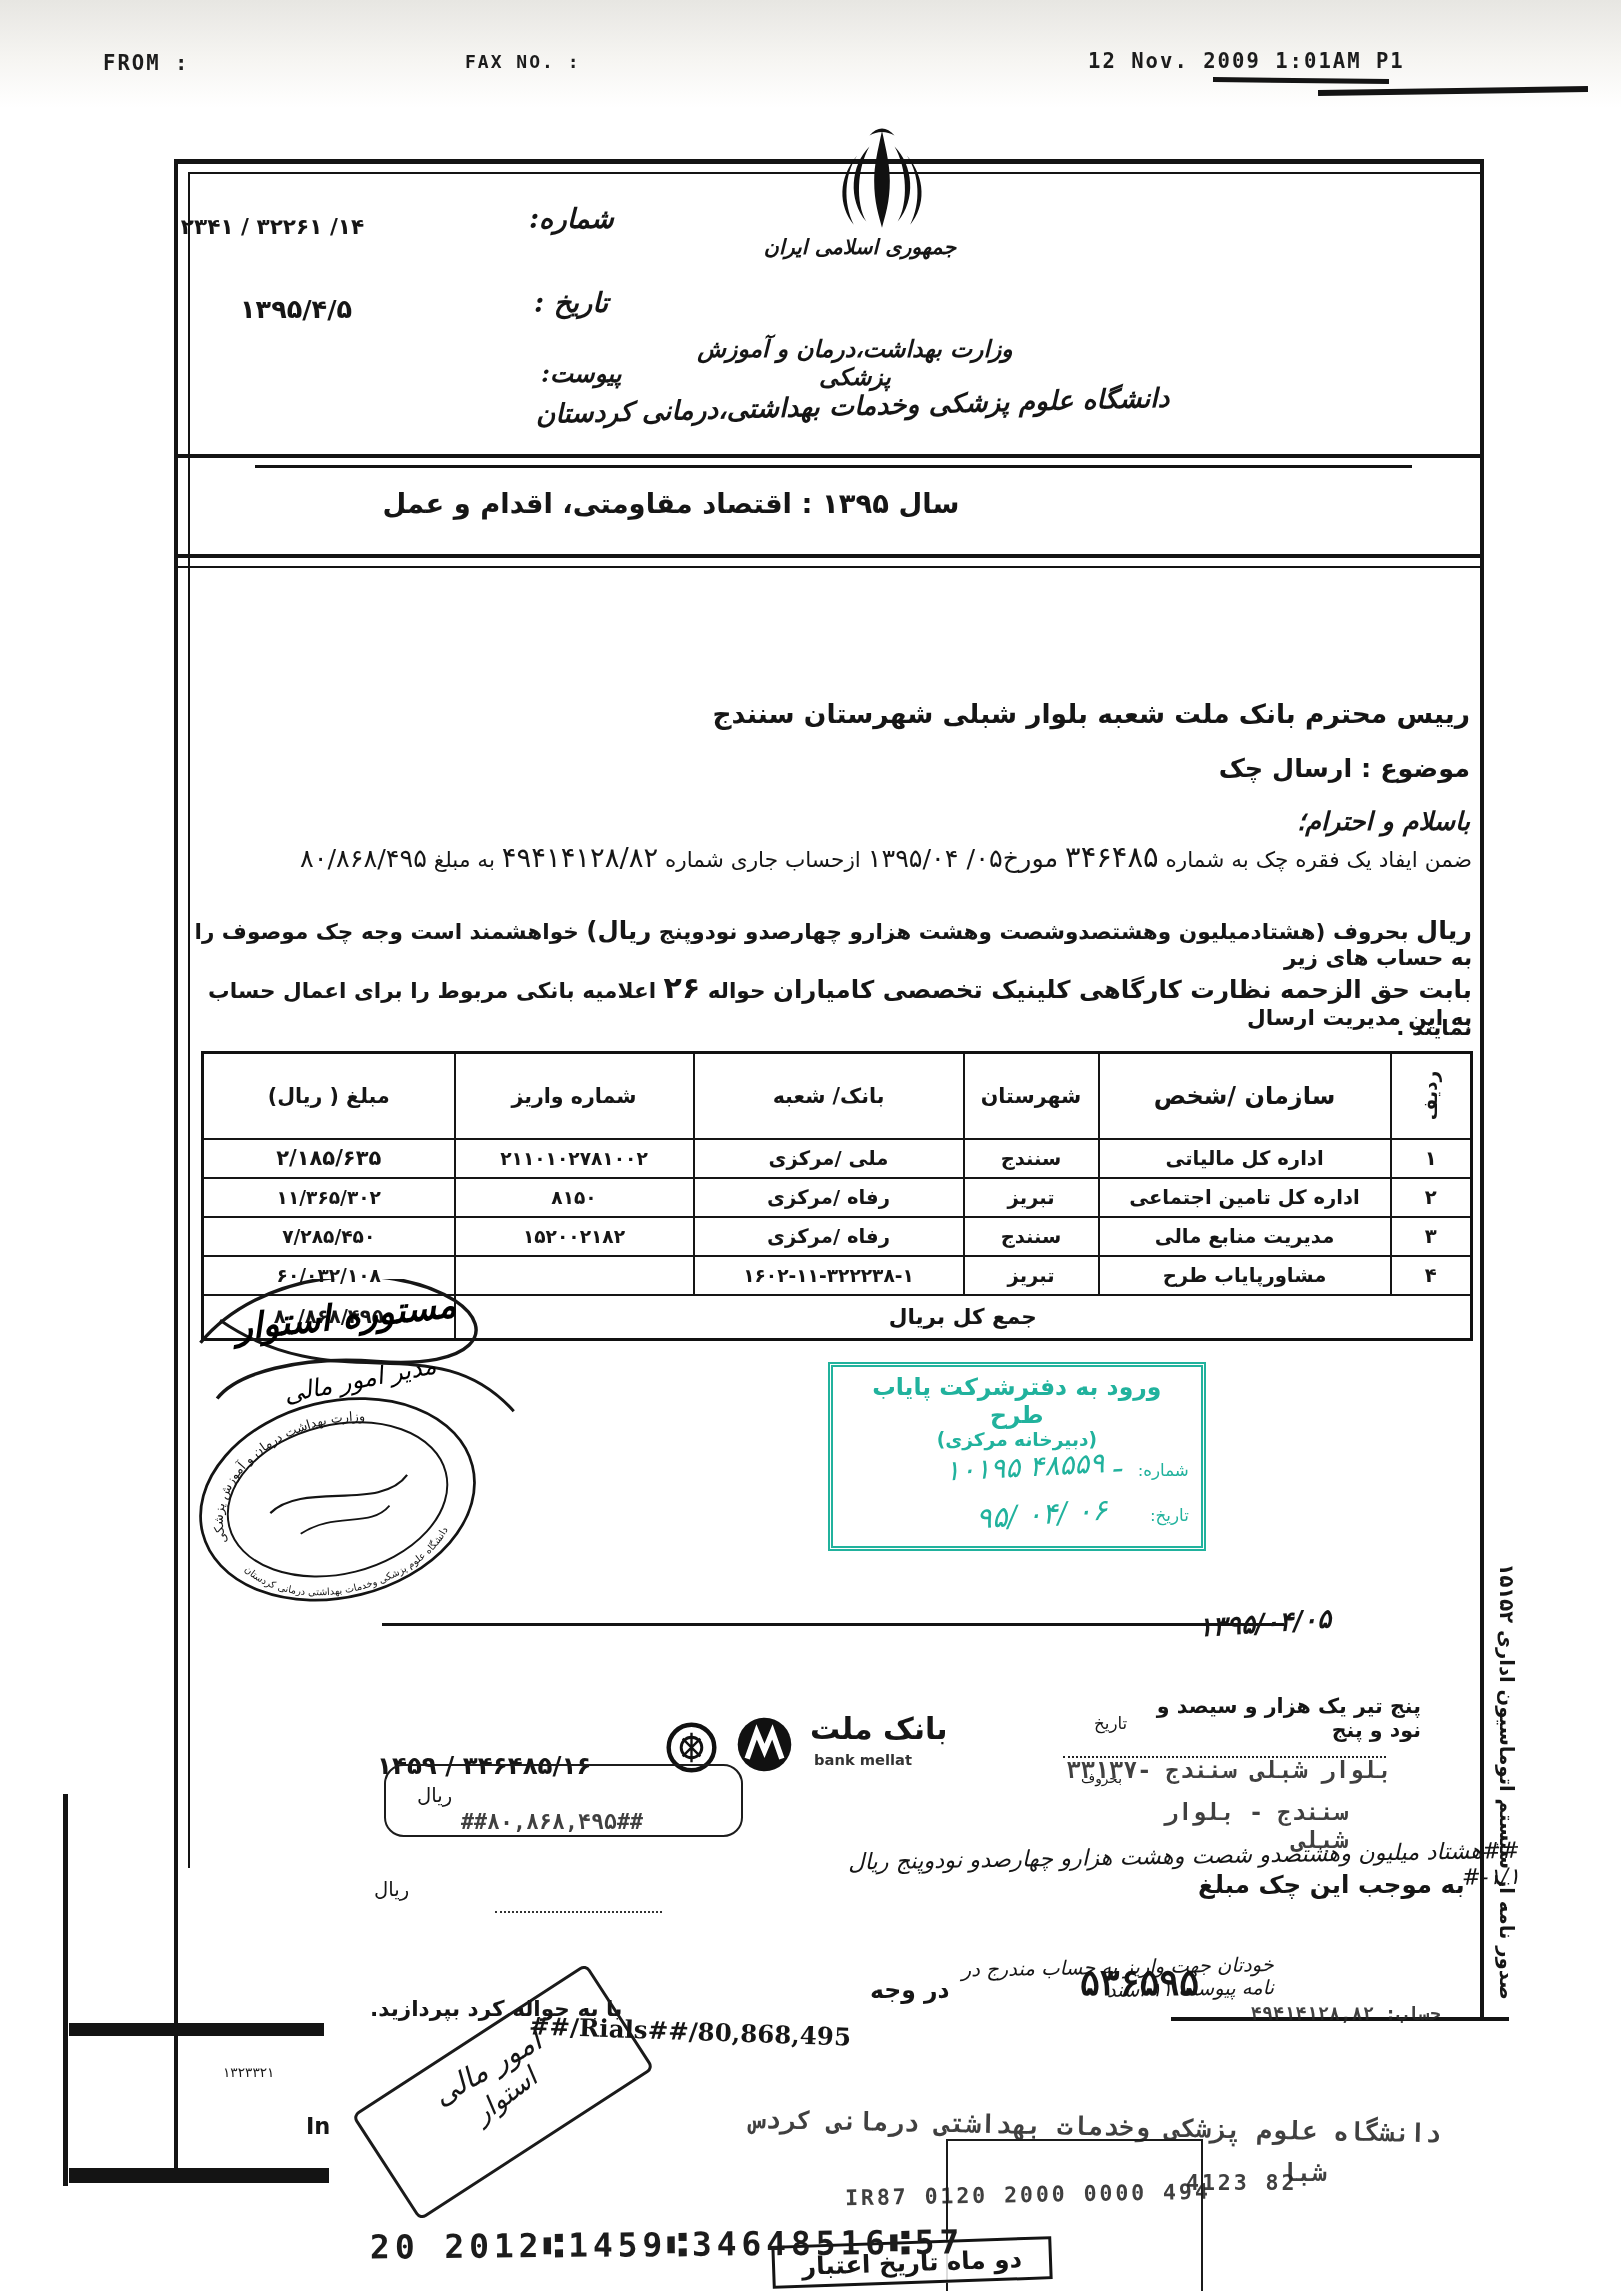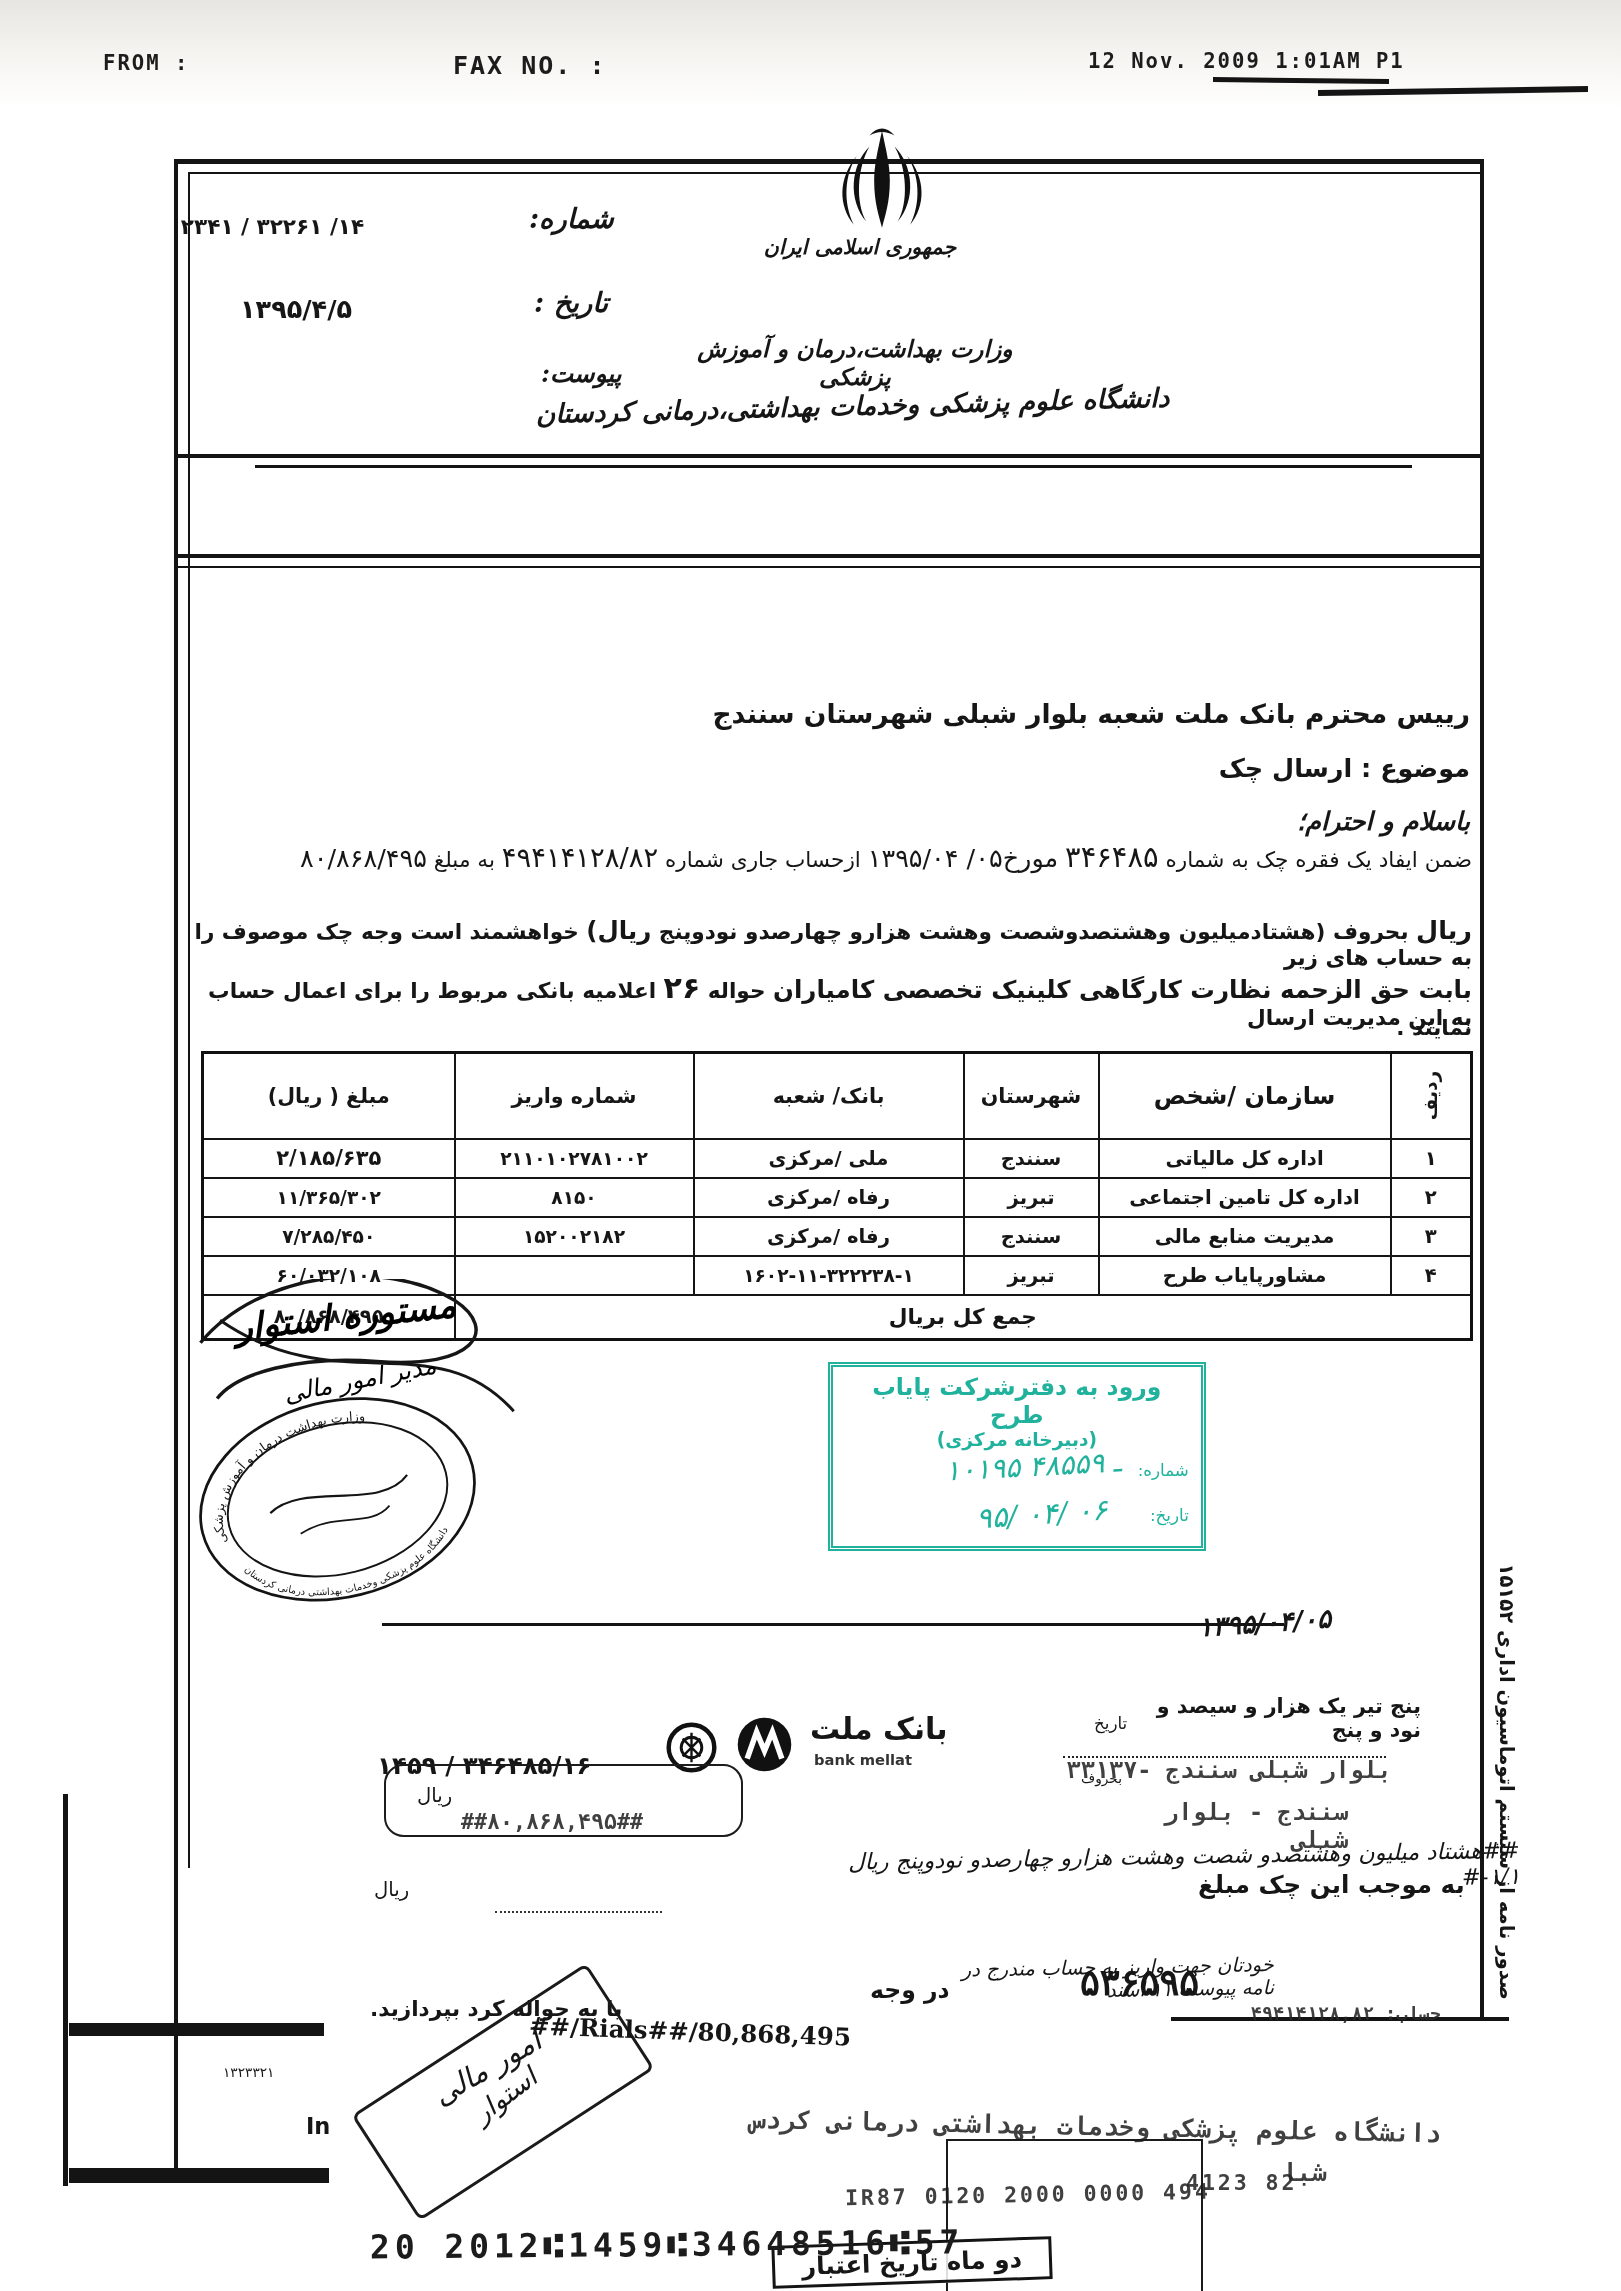--- a/index.html
+++ b/index.html
@@ -29,21 +29,21 @@
   svg{display:block;}
 </style>
 </head>
 <body>
 
 <div class="page">
 
   <div class="abs topband" style="left:0;top:0;width:1621px;height:108px;"></div>
 
   <div class="abs ocr" style="left:103px;top:51px;font-size:20.6px;">FROM :</div>
-  <div class="abs ocr" style="left:453px;top:51px;font-size:25px;">FAX NO. :</div>
+  <div class="abs ocr" style="left:465px;top:51px;font-size:18px;">FAX NO. :</div>
   <div class="abs ocr" style="left:1088px;top:49px;font-size:20.6px;">12 Nov. 2009  1:01AM  P1</div>
   <div class="abs line" style="left:1213px;top:78px;width:176px;height:4.9px;transform:rotate(.6deg);"></div>
   <div class="abs line" style="left:1318px;top:88px;width:270px;height:5.9px;transform:rotate(-.8deg);"></div>
 
   <div class="abs line" style="left:174px;top:159px;width:1309px;height:4.9px;"></div>
   <div class="abs line" style="left:188px;top:172px;width:1294px;height:2px;"></div>
   <div class="abs line" style="left:174px;top:159px;width:3.9px;height:2009px;"></div>
   <div class="abs line" style="left:188px;top:172px;width:2px;height:1696px;"></div>
   <div class="abs line" style="left:1480px;top:159px;width:3.9px;height:1862px;"></div>
 
@@ -62,20 +62,21 @@
   <div class="abs fa nast ctr" style="left:485px;top:390px;width:735px;font-size:26.5px;transform:rotate(-1.5deg);">دانشگاه علوم پزشکی وخدمات بهداشتی،درمانی کردستان</div>
 
   <div class="abs fa nast" style="left:529px;top:202px;font-size:27.4px;">شماره:</div>
   <div class="abs fa b ctr" style="left:145px;top:214px;width:255px;font-size:21.6px;">۲۳۴۱ / ۳۲۲۶۱ /۱۴</div>
   <div class="abs fa nast" style="left:534px;top:286px;font-size:27.4px;">تاریخ :</div>
   <div class="abs fa b" style="left:240px;top:294px;font-size:25.5px;">۱۳۹۵/۴/۵</div>
   <div class="abs fa nast" style="left:541px;top:359px;font-size:24.5px;">پیوست:</div>
 
   <div class="abs line" style="left:174px;top:454px;width:1309px;height:3.9px;"></div>
   <div class="abs line" style="left:255px;top:465px;width:1157px;height:2.9px;"></div>
+  <div class="abs fa b ctr" style="left:333px;top:488px;width:676px;font-size:27.4px;">سال ۱۳۹۵ : اقتصاد مقاومتی، اقدام و عمل</div>
   <div class="abs line" style="left:174px;top:554px;width:1309px;height:3.9px;"></div>
   <div class="abs line" style="left:174px;top:566px;width:1309px;height:2px;"></div>
 
   <div class="abs fa b rt" style="left:196px;top:698px;width:1274px;font-size:26.5px;">رییس محترم بانک  ملت شعبه بلوار شبلی شهرستان سنندج</div>
   <div class="abs fa b rt" style="left:196px;top:753px;width:1274px;font-size:25.5px;">موضوع : ارسال چک</div>
   <div class="abs fa b it rt" style="left:196px;top:806px;width:1274px;font-size:25.5px;">باسلام و احترام؛</div>
 
   <div class="abs fa rt" style="left:192px;top:840px;width:1280px;font-size:21.6px;font-weight:normal;">
     <span>ضمن ایفاد یک فقره چک به شماره</span>
     <span style="font-size:29px;">۳۴۶۴۸۵</span>

